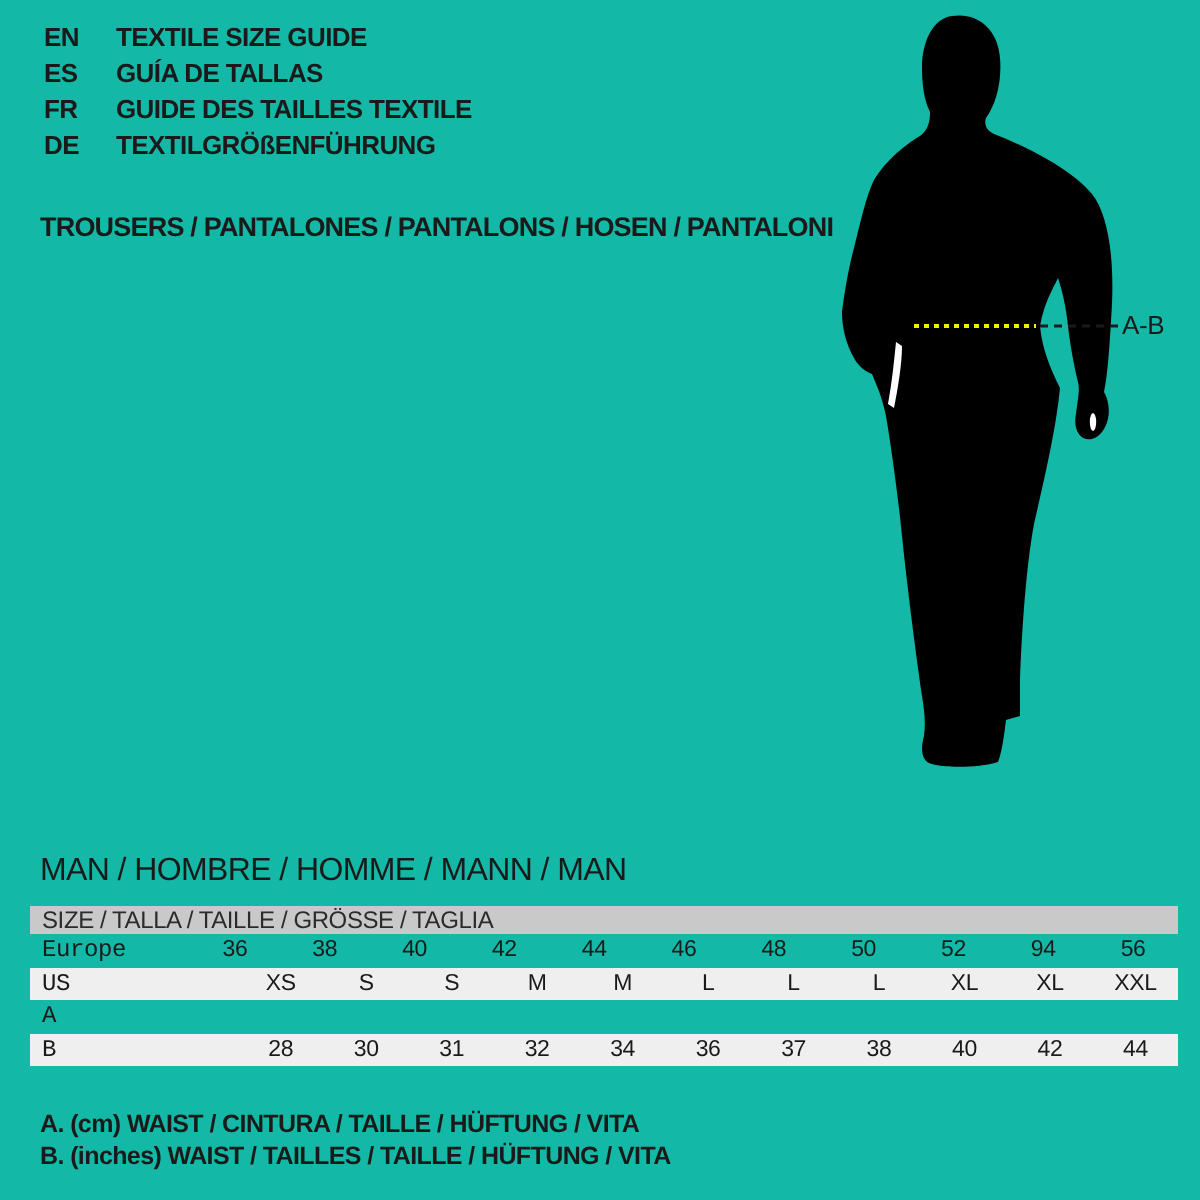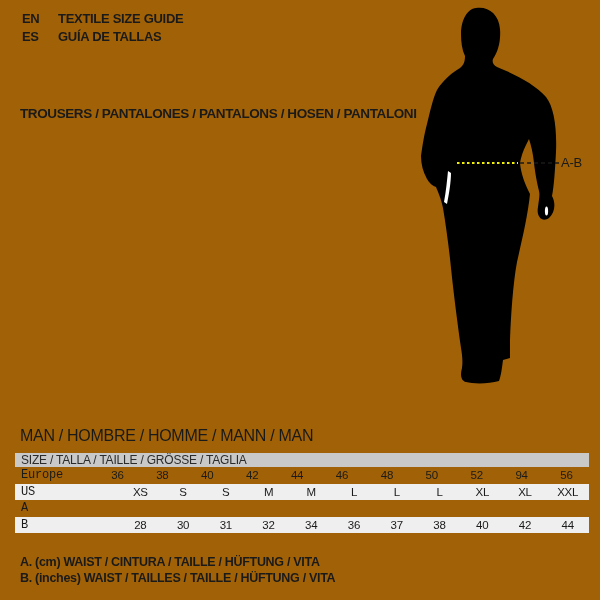--- a/index.html
+++ b/index.html
@@ -1,18 +1,18 @@
 <!DOCTYPE html>
 <html><head>
 <meta charset="utf-8">
 <title>Textile Size Guide</title>
 <style>
   html,body{margin:0;padding:0;}
   body{width:600px;height:600px;background:#ffffff;font-family:"Liberation Sans",sans-serif;color:#1a1a1a;}
-  .stage{position:relative;width:600px;height:600px;overflow:hidden;background:#a16207;}
+  .stage{position:relative;width:600px;height:600px;overflow:hidden;background:#14b8a6;}
   .abs{position:absolute;}
 
   
   .langs{left:22px;top:10px;}
   .lang-line{display:flex;font-weight:bold;font-size:13px;line-height:18px;letter-spacing:-0.3px;}
   .lang-code{width:36px;flex:none;}
 
   
   .category{left:20px;top:106px;font-weight:bold;font-size:13.5px;letter-spacing:-0.4px;white-space:nowrap;}
 
@@ -46,21 +46,29 @@
       <div class="lang-line">
         <span class="lang-code">EN</span>
         <span class="lang-label">TEXTILE SIZE GUIDE</span>
       </div>
 
       <div class="lang-line">
         <span class="lang-code">ES</span>
         <span class="lang-label">GUÍA DE TALLAS</span>
       </div>
 
+      <div class="lang-line">
+        <span class="lang-code">FR</span>
+        <span class="lang-label">GUIDE DES TAILLES TEXTILE</span>
+      </div>
 
+      <div class="lang-line">
+        <span class="lang-code">DE</span>
+        <span class="lang-label">TEXTILGRÖßENFÜHRUNG</span>
+      </div>
 
     </div>
 
   <div class="abs category">TROUSERS / PANTALONES / PANTALONS / HOSEN / PANTALONI</div>
 
   <div class="abs figure-wrap">
     <svg viewBox="0 0 195 400" width="195" height="400">
       <path d="M71 8
                C83 6 94 14 95 29
                C96 41 93 52 88 59

